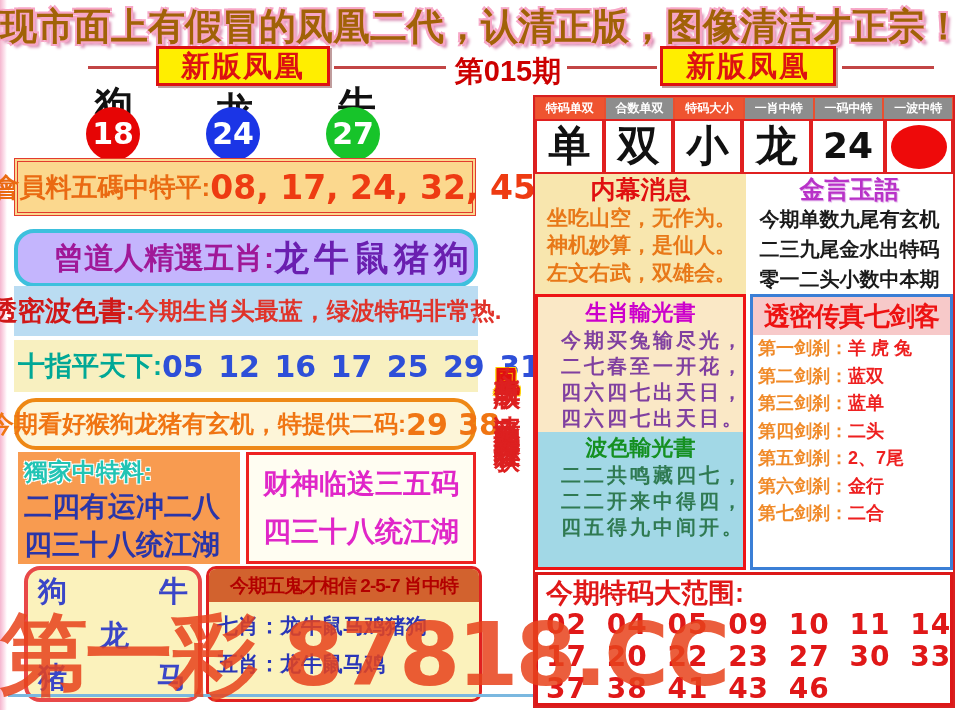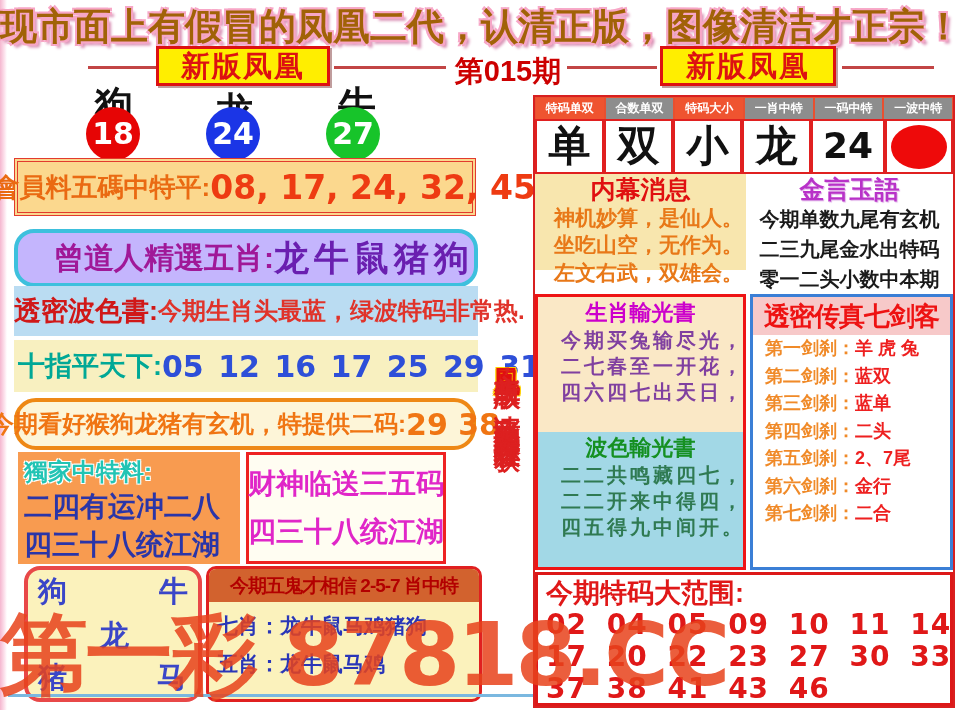--- a/index.html
+++ b/index.html
@@ -38,40 +38,40 @@
     border:4px double #e23b2e;display:flex;align-items:center;justify-content:center;white-space:nowrap;}
   .box1 .lab{color:#ea6a12;font-size:26px;font-weight:900;}
   .box1 .val{color:#ee3b12;font-size:33px;font-weight:900;font-family:"DejaVu Sans",sans-serif;}
 
   .box2{left:14px;top:222px;width:464px;height:58px;background:#c4b5fd;
     border:4px solid #3dc0dd;border-radius:20px;display:flex;align-items:center;justify-content:flex-end;white-space:nowrap;margin-top:7px;}
   .box2 .lab{color:#a01898;font-size:30px;font-weight:900;}
   .box2 .val{color:#6a1fb0;font-size:35px;font-weight:900;letter-spacing:5px;}
 
   .box3{left:14px;top:286px;width:464px;height:50px;background:#badcf2;
-    display:flex;align-items:center;justify-content:flex-start;white-space:nowrap;}
+    display:flex;align-items:center;justify-content:center;white-space:nowrap;}
   .box3 .lab{color:#d01818;font-size:27px;font-weight:900;}
   .box3 .val{color:#e0332a;font-size:24px;font-weight:900;}
 
   .box4{left:14px;top:340px;width:464px;height:52px;background:#f8f0c0;
     display:flex;align-items:center;justify-content:flex-start;padding-left:4px;white-space:nowrap;}
   .box4 .lab{color:#00a896;font-size:27px;font-weight:900;}
   .box4 .val{color:#2e4fd8;font-size:30px;font-weight:900;font-family:"DejaVu Sans",sans-serif;word-spacing:4px;}
 
   .box5{left:14px;top:398px;width:462px;height:52px;background:#fdf5d8;
     border:4px solid #ee8815;border-radius:22px;display:flex;align-items:center;justify-content:center;white-space:nowrap;}
   .box5 .lab{color:#f07513;font-size:24px;font-weight:900;}
   .box5 .val{color:#f07513;font-size:30px;font-weight:900;font-family:"DejaVu Sans",sans-serif;}
 
   .box6{left:18px;top:452px;width:222px;height:112px;background:#f89b50;padding:4px 6px;}
   .box6 .ttl{color:#22c4b4;font-size:24px;font-weight:900;
     text-shadow:1px 1px 0 #fff,-1px -1px 0 #fff,1px -1px 0 #fff,-1px 1px 0 #fff;}
   .box6 .ln{color:#2a35a8;font-size:28px;font-weight:900;line-height:1.35;white-space:nowrap;}
 
-  .box7{left:246px;top:452px;width:200px;height:112px;background:#fffdf2;border:3px solid #ee2222;
+  .box7{left:246px;top:452px;width:230px;height:112px;background:#fffdf2;border:3px solid #ee2222;
     display:flex;flex-direction:column;align-items:center;justify-content:space-evenly;}
   .box7 .ln{color:#e026c8;font-size:28px;font-weight:900;white-space:nowrap;}
 
   .box8{left:24px;top:566px;width:178px;height:136px;background:#fbf2bc;
     border:4px solid #e84848;border-radius:16px;}
   .box8 span{position:absolute;color:#3a46c8;font-size:29px;font-weight:900;}
 
   .box9{left:206px;top:566px;width:276px;height:136px;background:#fbf2bc;
     border:3px solid #e02020;border-radius:10px;overflow:hidden;}
   .box9 .hdr{height:33px;background:#d2622e;color:#b30000;font-size:19px;font-weight:900;
@@ -97,21 +97,21 @@
   .rhdr .c-orange{background:#ef5430;}
   .rhdr .c-gray{background:#8d8d8d;}
 
   .rrow{position:absolute;left:0;top:22px;width:418px;height:55px;display:flex;}
   .rcell{border:2px solid #e02020;background:#fff;color:#111;
     font-size:42px;font-weight:900;text-align:center;line-height:50px;flex:0 0 69px;box-sizing:border-box;}
   .rcell.num{flex:0 0 74px;font-size:36px;font-family:"DejaVu Sans",sans-serif;}
   .rcell.wave{flex:1 1 auto;display:flex;align-items:center;justify-content:center;}
   .wave-ball{width:56px;height:44px;border-radius:50%;background:#ee0a0a;}
 
-  .insider{position:absolute;left:0;top:77px;width:211px;height:96px;background:#f8e6ae;padding:2px 19px;box-sizing:border-box;}
+  .insider{position:absolute;left:0;top:77px;width:211px;height:123px;background:#f8e6ae;padding:2px 12px;box-sizing:border-box;}
   .insider .ttl{color:#e01010;font-size:25px;font-weight:900;text-align:center;line-height:1.1;}
   .insider .ln{color:#e87818;font-size:21px;font-weight:900;line-height:1.32;white-space:nowrap;}
 
   .golden{position:absolute;left:211px;top:77px;width:207px;height:140px;background:#ffffff;padding:2px 0;box-sizing:border-box;}
   .golden .ttl{color:#b832c8;font-size:25px;font-weight:900;text-align:center;line-height:1.1;
     text-shadow:1px 1px 1px #e0b0e8;}
   .golden .ln{color:#1a1a1a;font-size:20px;font-weight:900;line-height:1.5;text-align:center;white-space:nowrap;}
 
   .losebox{position:absolute;left:0;top:197px;width:211px;height:276px;border:3px solid #ee1414;box-sizing:border-box;}
   .lose-top{height:135px;background:#fae8c6;}
@@ -120,21 +120,21 @@
   .lose-top .ttl{color:#cc00cc;}
   .lose-bot .ttl{color:#159022;}
   .losebox .ln{font-size:20px;font-weight:700;letter-spacing:3px;line-height:1.3;padding-left:23px;white-space:nowrap;}
   .lose-top .ln{color:#8040a0;}
   .lose-bot .ln{color:#2f7a52;}
 
   .swords{position:absolute;left:215px;top:197px;width:203px;height:276px;border:3px solid #3b7fd6;
     background:#fff;box-sizing:border-box;}
   .swords .hdr{height:38px;background:#f7c9c9;color:#ee1212;font-size:26px;font-weight:900;
     text-align:center;line-height:38px;letter-spacing:-1px;white-space:nowrap;}
-  .swords .row{padding-left:12px;line-height:27.5px;white-space:nowrap;}
+  .swords .row{padding-left:5px;line-height:27.5px;white-space:nowrap;}
   .swords .lab{color:#f08a28;font-size:18px;font-weight:900;}
   .swords .val{color:#ee2020;font-size:18px;font-weight:900;}
 
   .bigrange{position:absolute;left:0;top:475px;width:418px;height:134px;border:3px solid #dd1818;
     background:#fff;box-sizing:border-box;padding:2px 8px;}
   .bigrange .ttl{color:#e01818;font-size:27px;font-weight:900;line-height:1.2;}
   .bigrange .ln{color:#e01818;font-size:28px;font-weight:900;line-height:1.13;
     font-family:"DejaVu Sans",sans-serif;word-spacing:9px;letter-spacing:1px;white-space:nowrap;}
 
   
@@ -239,38 +239,39 @@
       <div class="rcell">小</div>
       <div class="rcell">龙</div>
       <div class="rcell num">24</div>
       <div class="rcell wave">
         <div class="wave-ball"></div>
       </div>
     </div>
 
     <div class="insider">
       <div class="ttl">内幕消息</div>
+      <div class="ln">坐吃山空，无作为。</div>
       <div class="ln">神机妙算，是仙人。</div>
-      <div class="ln">坐吃山空，无作为。</div>
       <div class="ln">左文右武，双雄会。</div>
     </div>
 
     <div class="golden">
       <div class="ttl">金言玉語</div>
       <div class="ln">今期单数九尾有玄机</div>
       <div class="ln">二三九尾金水出特码</div>
       <div class="ln">零一二头小数中本期</div>
     </div>
 
     <div class="losebox">
       <div class="lose-top">
         <div class="ttl">生肖輸光書</div>
         <div class="ln">今期买兔输尽光，</div>
         <div class="ln">二七春至一开花，</div>
         <div class="ln">四六四七出天日，</div>
+        <div class="ln">四六四七出天日。</div>
       </div>
       <div class="lose-bot">
         <div class="ttl">波色輸光書</div>
         <div class="ln">二二共鸣藏四七，</div>
         <div class="ln">二二开来中得四，</div>
         <div class="ln">四五得九中间开。</div>
       </div>
     </div>
 
     <div class="swords">

